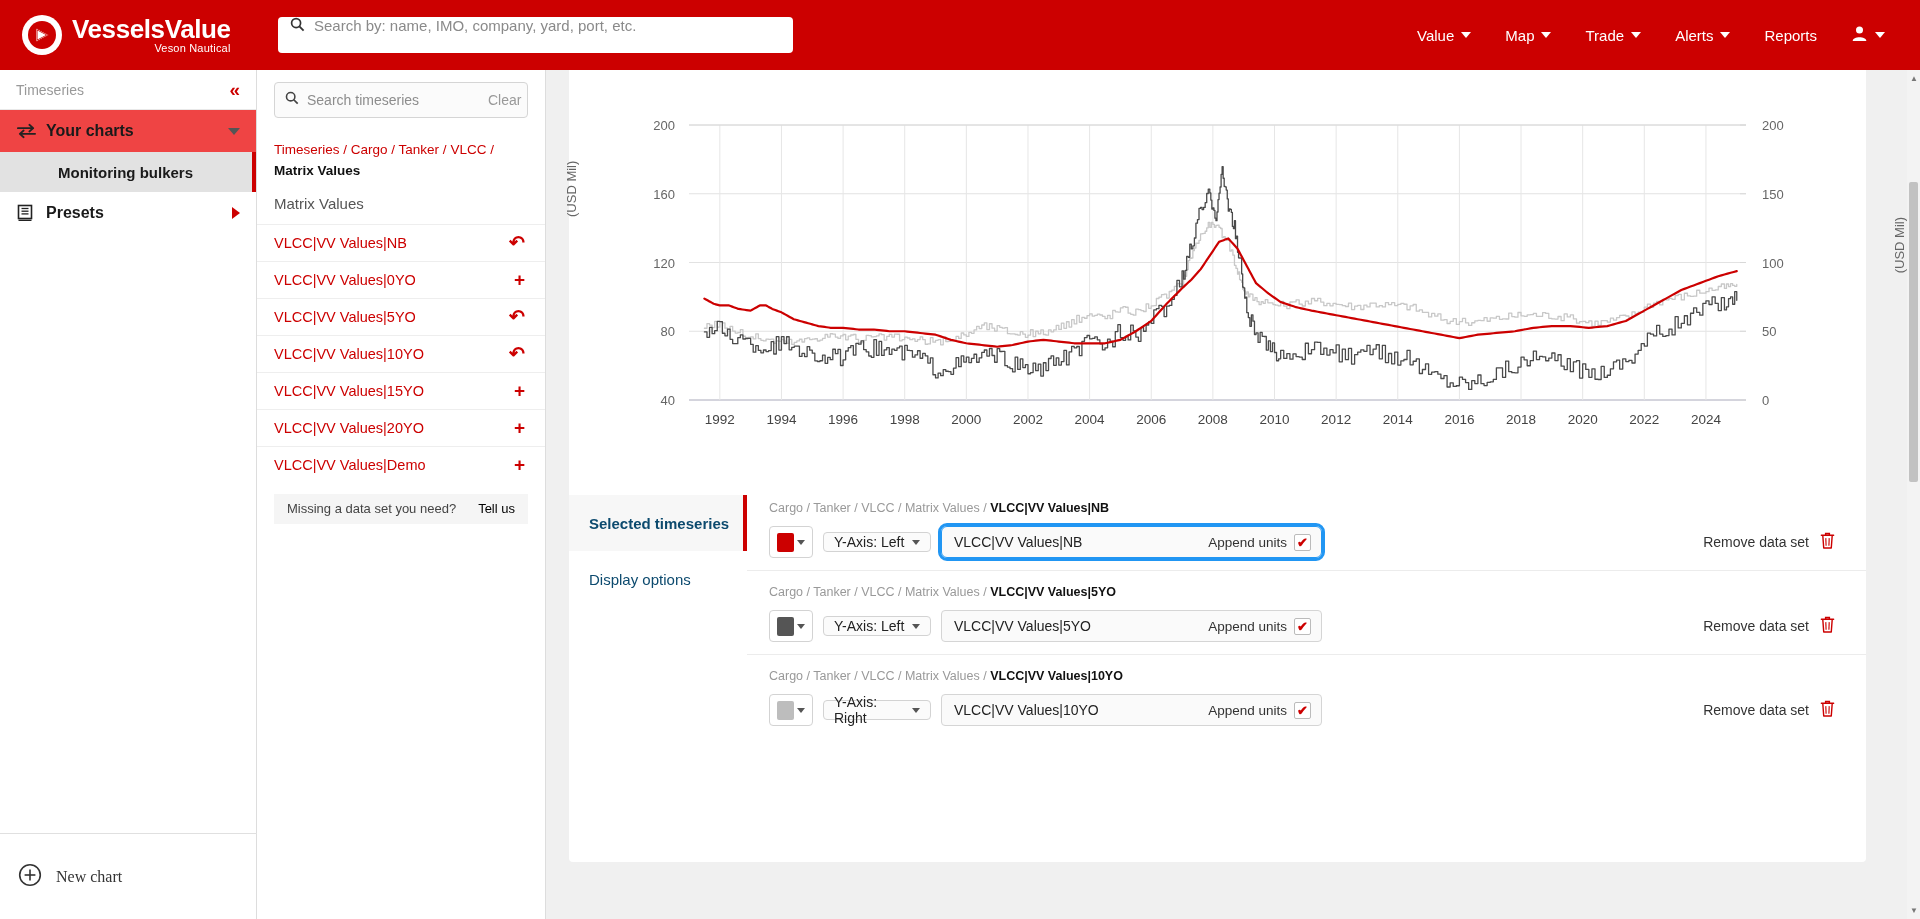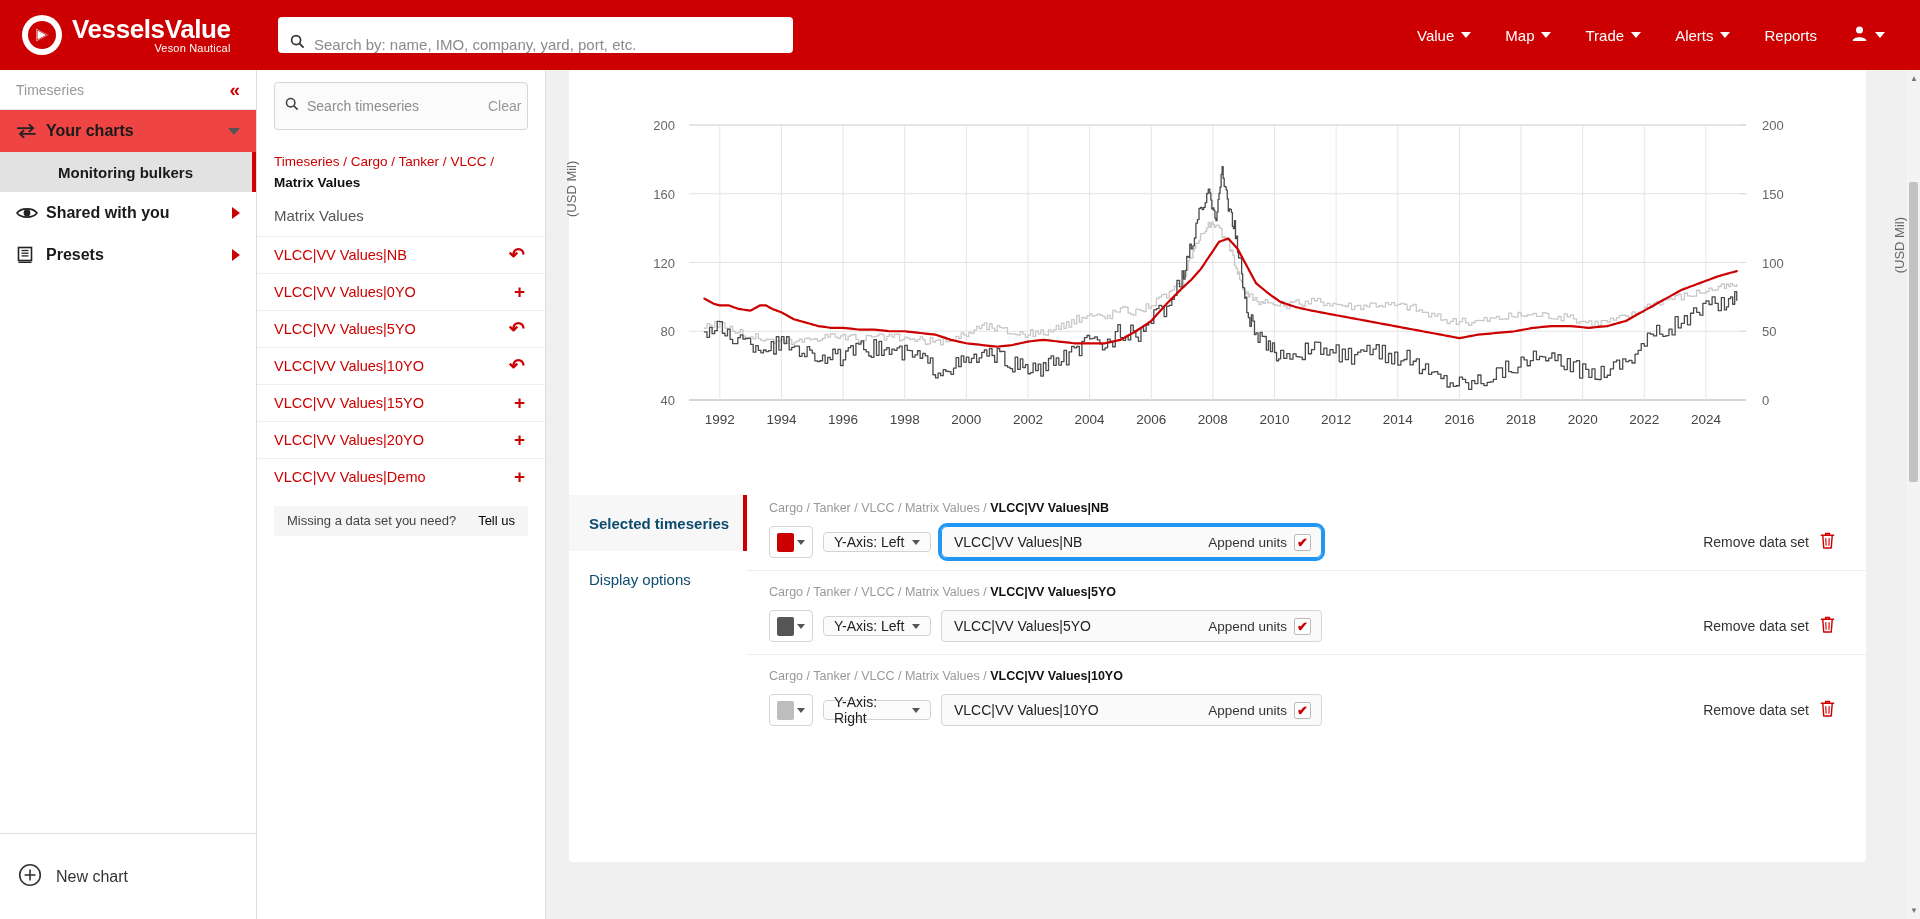--- a/index.html
+++ b/index.html
@@ -19,21 +19,21 @@
   .brand-logo {
     width: 40px; height: 40px; border-radius: 50%; background: #fff;
     display:flex; align-items:center; justify-content:center; flex: 0 0 auto;
   }
   .brand-logo svg { display:block; }
   .brand-text { margin-left: 10px; line-height: 1; }
   .brand-name { color:#fff; font-size: 26px; font-weight: 700; letter-spacing: -0.4px; }
   .brand-sub { color:#fff; font-size: 11px; margin-top: 1px; text-align:right; letter-spacing:.2px;}
   .searchbox {
     position:absolute; left: 278px; top: 17px; width: 515px; height: 36px;
-    background:#fff; border-radius: 4px; display:flex; align-items:flex-end; padding: 0 12px;
+    background:#fff; border-radius: 4px; display:flex; align-items:flex-start; padding: 0 12px;
   }
   .searchbox .mag { margin-right: 9px; flex:0 0 auto; }
   .searchbox input {
     border:none; outline:none; width: 100%; font-size: 15px;
     font-family:"Liberation Sans", sans-serif; color:#333;
   }
   .searchbox input::placeholder { color:#8a8a8a; }
   .nav-items {
     position:absolute; right: 18px; top: 0; height: 70px;
     display:flex; align-items:center; gap: 0px;
@@ -68,29 +68,29 @@
   .sb-sub {
     height: 40px; display:flex; align-items:center; padding-left: 58px;
     background:#e2e2e2; font-size:15px; font-weight:700; color:#1a1a1a; cursor:pointer;
     border-right: 4px solid #cc0000;
   }
   .sb-footer {
     position:absolute; bottom:0; left:0; width:257px; height: 86px;
     border-top:1px solid #e0e0e0; display:flex; align-items:center; padding-left: 18px; gap:14px;
     cursor:pointer;
   }
-  .sb-footer .lbl { font-size:16px; color:#333; }
+  .sb-footer .lbl { font-size:16px; color:#333;font-family:Liberation Serif, serif; }
 
   
   .tspanel {
     position:absolute; left:257px; top:70px; width: 289px; height: 849px;
     background:#fff; border-right:1px solid #ddd;
   }
   .ts-search {
-    margin: 12px 17px 0 17px; height: 48px; border:1px solid #d5d5d5; border-radius:4px;
+    margin: 12px 17px 0 17px; height: 36px; border:1px solid #d5d5d5; border-radius:4px;
     background:#fbfbfb; display:flex; align-items:center; padding: 0 10px;
   }
   .ts-search input {
     border:none;outline:none;background:transparent;flex:1;font-size:14px;margin-left:8px;
     font-family:"Liberation Sans", sans-serif; color:#333;
   }
   .ts-search input::placeholder { color:#8d8d8d; }
   .ts-clear { color:#999; font-size:14px; cursor:pointer; }
   .ts-crumb {
     margin: 22px 17px 0 17px; font-size: 13.5px; line-height: 1.55;
@@ -271,30 +271,20 @@
         <path d="M2 5 H18 M14 1.5 L18 5 L14 8.5" fill="none" stroke="#222" stroke-width="1.9" stroke-linecap="round" stroke-linejoin="round"></path>
         <path d="M20 11 H4 M8 7.5 L4 11 L8 14.5" fill="none" stroke="#222" stroke-width="1.9" stroke-linecap="round" stroke-linejoin="round"></path>
       </svg>
     </span>
     <span class="lbl">Your charts</span>
     <i class="tri-down"></i>
   </div>
 
   <div class="sb-sub">Monitoring bulkers</div>
 
-  <div class="sb-row">
-    <span class="ic">
-      <svg width="22" height="14" viewBox="0 0 22 14">
-        <path d="M1 7 C5 1.5 17 1.5 21 7 C17 12.5 5 12.5 1 7 Z" fill="none" stroke="#222" stroke-width="1.6"></path>
-        <circle cx="11" cy="7" r="3.4" fill="#222"></circle>
-      </svg>
-    </span>
-    <span class="lbl">Shared with you</span>
-    <i class="tri-right"></i>
-  </div>
 
   <div class="sb-row">
     <span class="ic">
       <svg width="18" height="18" viewBox="0 0 18 18">
         <rect x="2.5" y="1.5" width="13" height="13" fill="none" stroke="#222" stroke-width="1.6"></rect>
         <line x1="5.5" y1="4.5" x2="12.5" y2="4.5" stroke="#222" stroke-width="1.3"></line>
         <line x1="5.5" y1="7.2" x2="12.5" y2="7.2" stroke="#222" stroke-width="1.3"></line>
         <line x1="5.5" y1="9.9" x2="12.5" y2="9.9" stroke="#222" stroke-width="1.3"></line>
         <line x1="2.5" y1="16.3" x2="15.5" y2="16.3" stroke="#222" stroke-width="1.4"></line>
       </svg>

